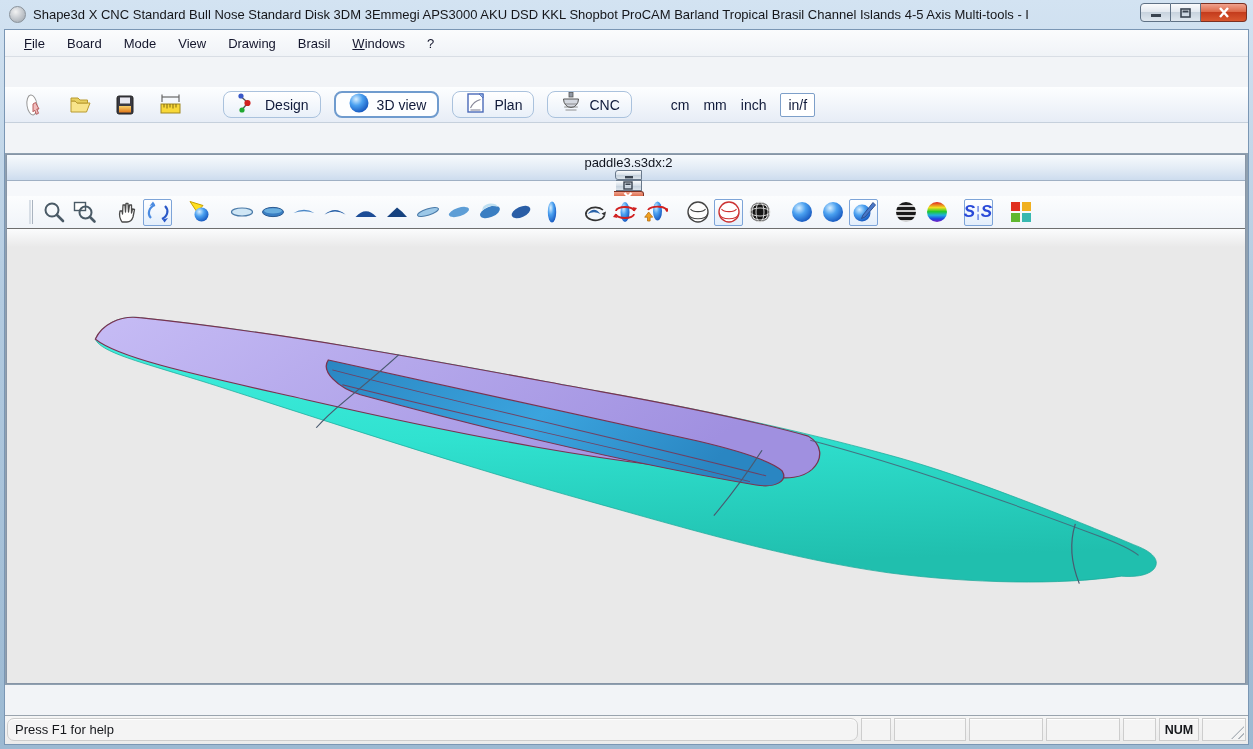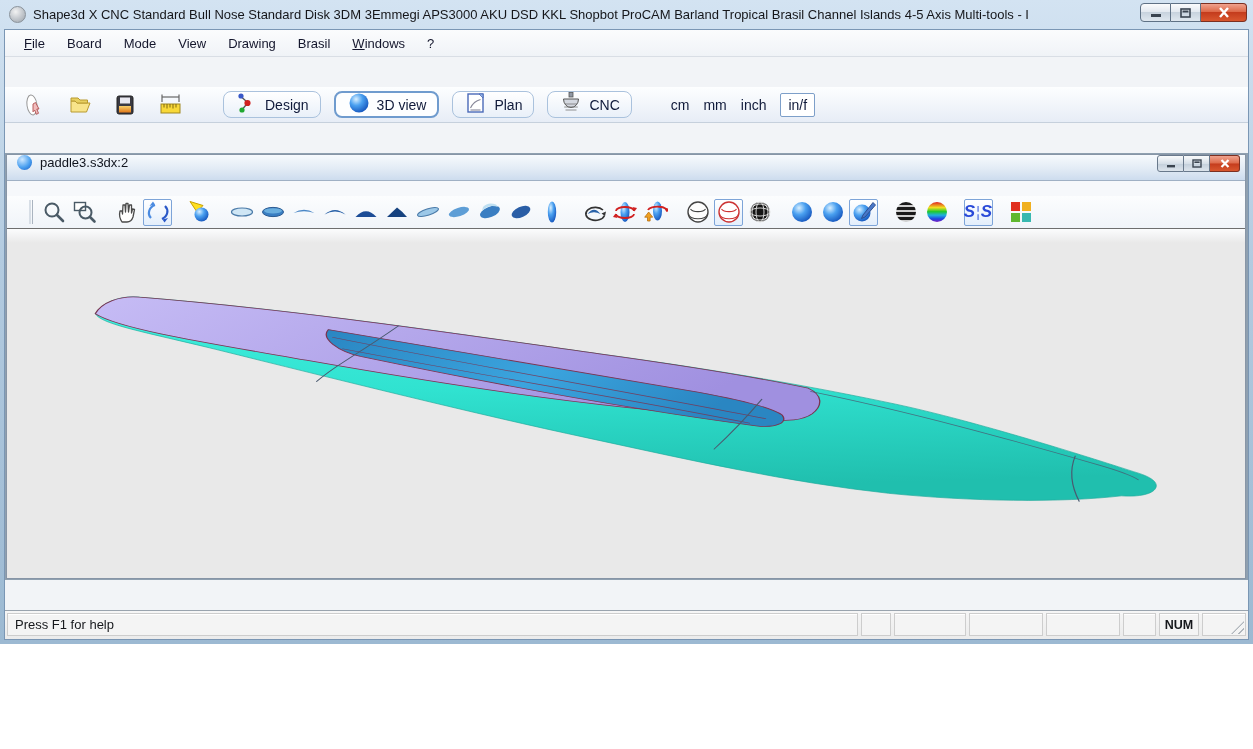--- a/index.html
+++ b/index.html
@@ -1,19 +1,19 @@
 <!DOCTYPE html>
 <html><head>
 <meta charset="utf-8">
 <style>
   * { box-sizing: border-box; margin: 0; padding: 0; }
   html,body { width:1253px; height:749px; overflow:hidden; }
   body { font-family:"Liberation Sans", sans-serif; }
 
-  .app { position:relative; width:1253px; height:644px;
+  .app { position:relative; width:1253px; height:749px;
          background:linear-gradient(180deg,#d3e3f2 0%,#b3cbe0 40%,#9cb9d2 100%); }
 
   
   .titlebar { height:29px; display:flex; align-items:center; padding:0 6px 0 9px; }
   .app-logo { width:17px; height:17px; border-radius:50%;
               background:radial-gradient(circle at 38% 32%, #f2f2f2 0%, #c9cdd2 45%, #9aa2aa 100%);
               border:1px solid #8a929a; margin-right:7px; flex:0 0 auto; }
   .title-text { font-size:13px; color:#15161a; white-space:nowrap; overflow:hidden;
                 text-overflow:clip; flex:1 1 auto; }
   .win-controls { display:flex; flex:0 0 auto; margin-left:8px; margin-bottom:4px; }
@@ -42,21 +42,21 @@
   .tb-group-gap { width:26px; }
   .units { display:flex; align-items:center; gap:14px; margin-left:26px; font-size:14px; color:#101a3a; }
   .unit-opt { cursor:default; }
   .unit-sel { border:1px solid #7d9fc9; background:#ffffff; padding:3px 7px; border-radius:2px; }
 
   
   .mdi { flex:1 1 auto; position:relative; background:#8fa0b0; }
   .child { position:absolute; inset:1px 2px 1px 1px; border:1px solid #8795a6;
            display:flex; flex-direction:column; background:#f6f8fb; }
   .child-titlebar { height:26px; background:linear-gradient(180deg,#f7fafd 0%,#e2ebf5 55%,#cddcee 100%);
-                    border-bottom:1px solid #9fb0c4; display:flex; padding:0 5px 4px 10px; }
+                    border-bottom:1px solid #9fb0c4; display:flex; align-items:center; padding:0 5px 4px 10px;flex-direction:column; }
   .doc-icon { width:15px; height:15px; border-radius:50%;
               background:radial-gradient(circle at 35% 30%, #cfe8ff 0%, #4aa0f0 55%, #1858c0 100%);
               margin-right:8px; }
   .child-title { font-size:13px; color:#10141e; flex:1 1 auto; }
   .cwin-btn { height:17px; border:1px solid #69798c; display:flex; align-items:center; justify-content:center;
               background:linear-gradient(180deg,#fafbfc,#d6dfe8 50%,#c3cfdb 52%,#dce4ec 100%); }
   .cwin-btn.min { width:27px; border-radius:3px 0 0 3px; }
   .cwin-btn.max { width:26px; border-left:none; }
   .cwin-btn.close { width:30px; border-radius:0 3px 3px 0; border-left:none; border-color:#7c3022;
               background:linear-gradient(180deg,#f0a28e,#dd6a4a 48%,#c43c1d 52%,#d9572f 100%); }
@@ -75,21 +75,21 @@
   .ic-pal b { display:block; }
 
   .canvas { flex:1 1 auto; position:relative; background:linear-gradient(180deg,#fbfcfd 0%,#e9e9e9 4%); overflow:hidden; }
   .canvas svg { position:absolute; inset:0; width:100%; height:100%; }
 
   
   .statusbar { height:29px; background:linear-gradient(180deg,#f6f6f6,#ebebeb); border-top:1px solid #9aa4ae;
                display:flex; align-items:stretch; padding:2px 2px 3px 2px; gap:3px; font-size:13px; color:#16181c; }
   .sb-panel { border:1px solid #cdcdcd; box-shadow:inset 0 1px 0 #ffffff; background:#f4f4f4;
               display:flex; align-items:center; padding:0 7px; }
-  .sb-help { flex:1 1 auto; }
+  .sb-help { flex:1 1 auto;border-radius:7px; }
   .sb-cell-0 { width:30px; } .sb-cell-1 { width:72px; } .sb-cell-2 { width:74px; }
   .sb-cell-3 { width:74px; } .sb-cell-4 { width:33px; }
   .sb-num { width:40px; justify-content:center; font-weight:bold; font-size:12.5px; }
   .sb-grip { width:44px; position:relative; }
   .sb-grip::after { content:""; position:absolute; right:1px; bottom:1px; width:13px; height:13px;
      background:repeating-linear-gradient(135deg,#b0b6bc 0 1.5px,transparent 1.5px 4.5px);
      clip-path:polygon(100% 0,100% 100%,0 100%); }
 </style>
 </head>
 <body>

